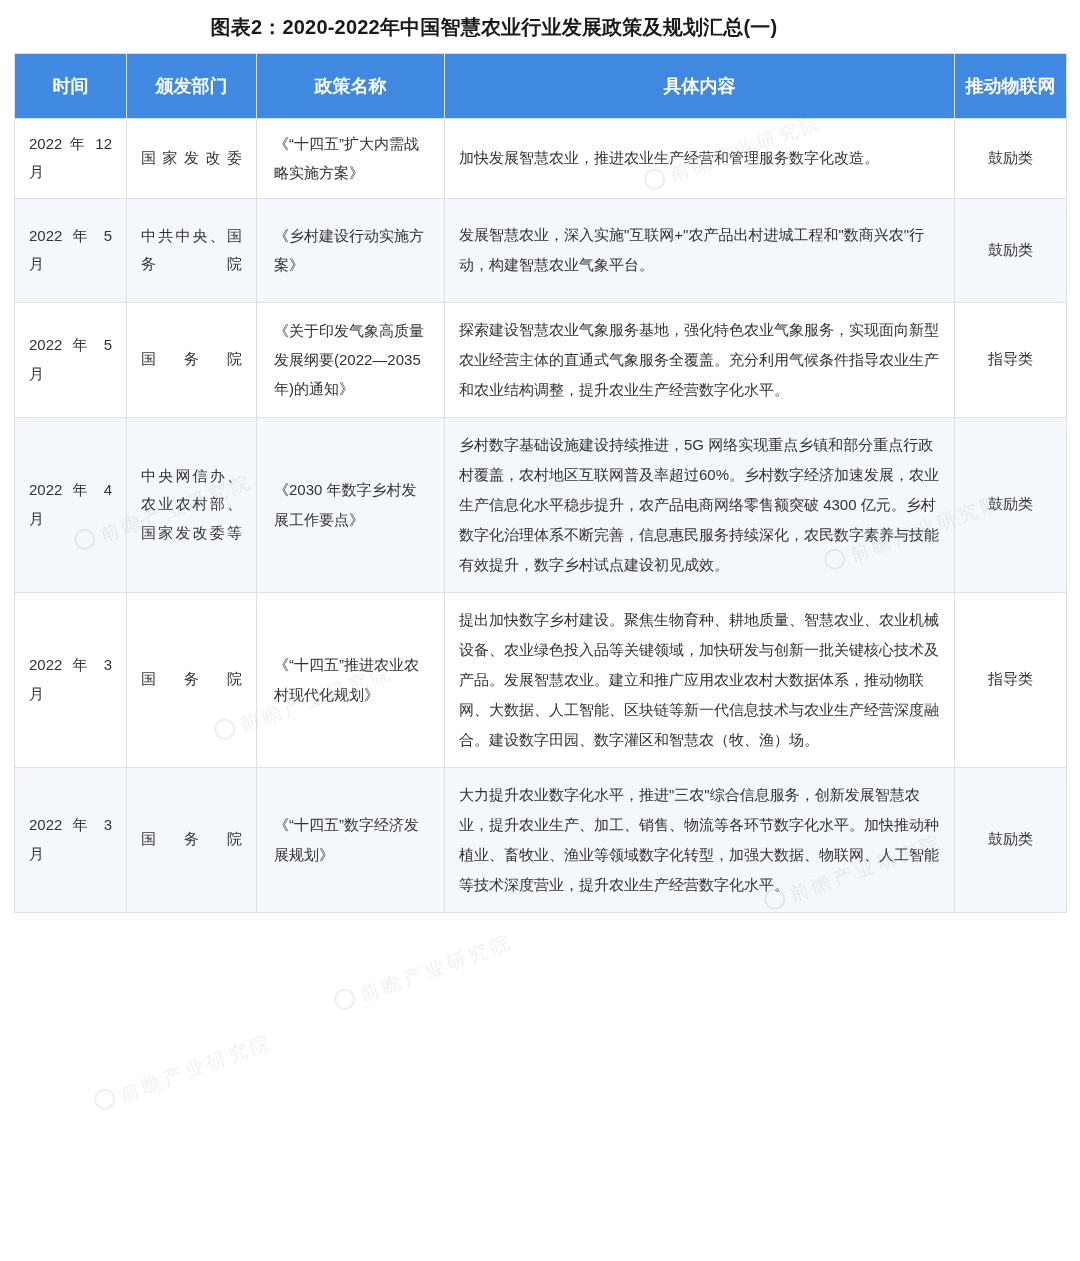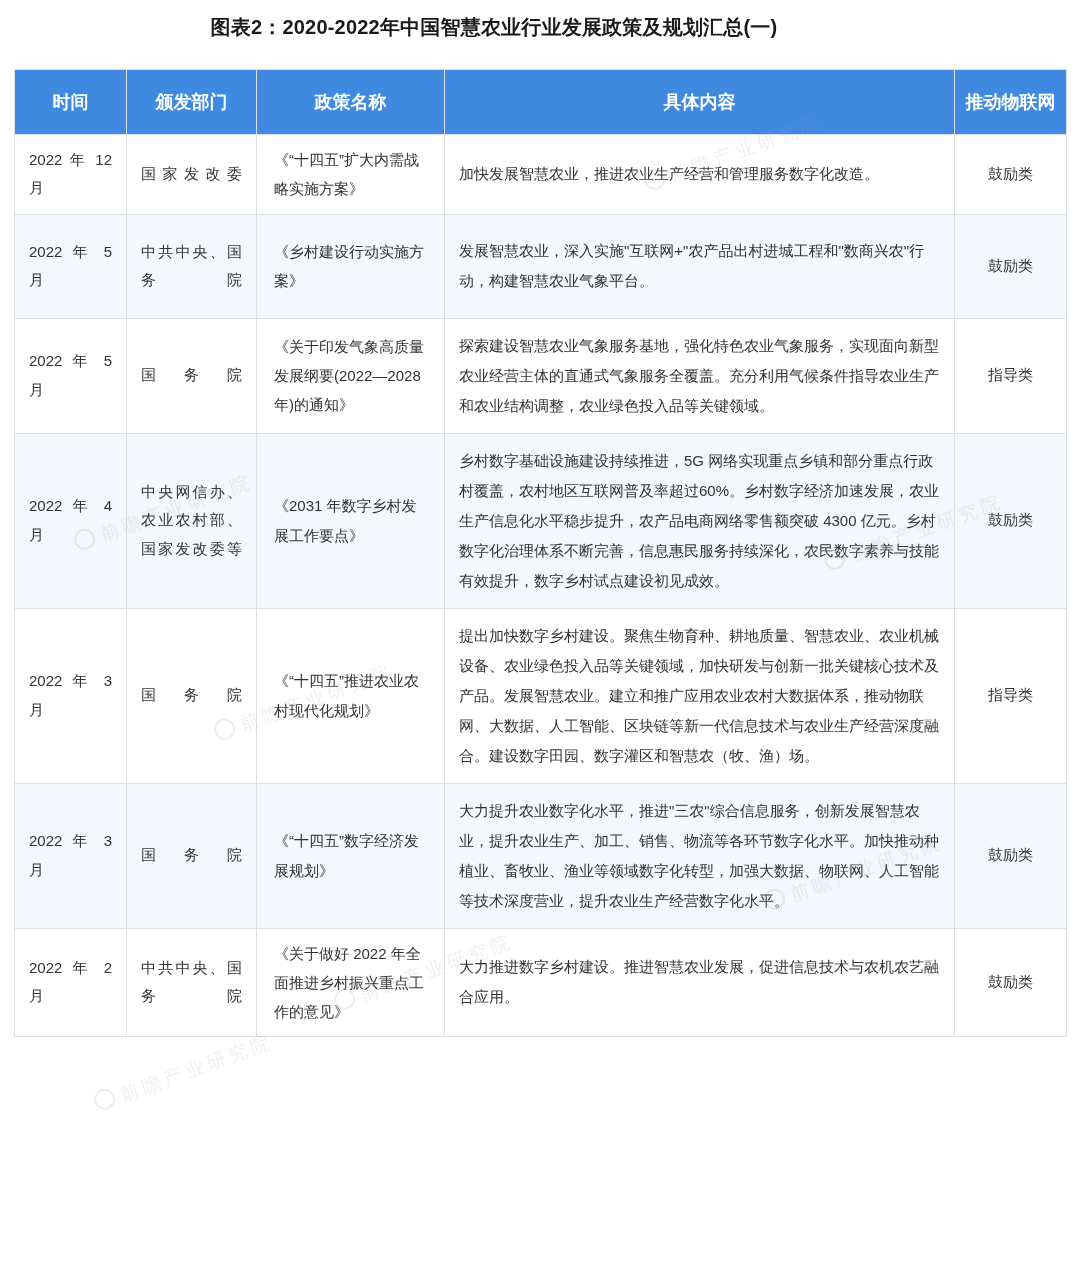--- a/index.html
+++ b/index.html
@@ -23,21 +23,21 @@
     text-align: center;
     font-size: 20px;
     font-weight: bold;
     color: #1a1a1a;
     padding: 14px 0 12px 0;
     letter-spacing: 0.2px;
   }
   table.policy-table {
     border-collapse: collapse;
     width: 1052px;
-    margin: 16px 14px;
+    margin: 0 14px;
     table-layout: fixed;
   }
   table.policy-table th, table.policy-table td {
     border: 1px solid #dcdfe6;
     vertical-align: middle;
   }
   thead th {
     background: #3f8ae0;
     color: #ffffff;
     font-size: 18px;
@@ -145,52 +145,45 @@
       <tr class="band">
         <td class="time">2022 年 5 月</td>
         <td class="dept">中共中央、国务院</td>
         <td class="name">《乡村建设行动实施方案》</td>
         <td class="body">发展智慧农业，深入实施"互联网+"农产品出村进城工程和"数商兴农"行动，构建智慧农业气象平台。</td>
         <td class="type">鼓励类</td>
       </tr>
       <tr class="plain">
         <td class="time">2022 年 5 月</td>
         <td class="dept">国务院</td>
-        <td class="name">《关于印发气象高质量发展纲要(2022—2028 年)的通知》</td>
-        <td class="body">探索建设智慧农业气象服务基地，强化特色农业气象服务，实现面向新型农业经营主体的直通式气象服务全覆盖。充分利用气候条件指导农业生产和农业结构调整，农业绿色投入品等关键领域。</td>
+        <td class="name">《关于印发气象高质量发展纲要(2022—2035 年)的通知》</td>
+        <td class="body">探索建设智慧农业气象服务基地，强化特色农业气象服务，实现面向新型农业经营主体的直通式气象服务全覆盖。充分利用气候条件指导农业生产和农业结构调整，提升农业生产经营数字化水平。</td>
         <td class="type">指导类</td>
       </tr>
       <tr class="band">
         <td class="time">2022 年 4 月</td>
         <td class="dept">中央网信办、农业农村部、国家发改委等</td>
-        <td class="name">《2031 年数字乡村发展工作要点》</td>
+        <td class="name">《2030 年数字乡村发展工作要点》</td>
         <td class="body">乡村数字基础设施建设持续推进，5G 网络实现重点乡镇和部分重点行政村覆盖，农村地区互联网普及率超过60%。乡村数字经济加速发展，农业生产信息化水平稳步提升，农产品电商网络零售额突破 4300 亿元。乡村数字化治理体系不断完善，信息惠民服务持续深化，农民数字素养与技能有效提升，数字乡村试点建设初见成效。</td>
         <td class="type">鼓励类</td>
       </tr>
       <tr class="plain">
         <td class="time">2022 年 3 月</td>
         <td class="dept">国务院</td>
         <td class="name">《“十四五”推进农业农村现代化规划》</td>
         <td class="body">提出加快数字乡村建设。聚焦生物育种、耕地质量、智慧农业、农业机械设备、农业绿色投入品等关键领域，加快研发与创新一批关键核心技术及产品。发展智慧农业。建立和推广应用农业农村大数据体系，推动物联网、大数据、人工智能、区块链等新一代信息技术与农业生产经营深度融合。建设数字田园、数字灌区和智慧农（牧、渔）场。</td>
         <td class="type">指导类</td>
       </tr>
       <tr class="band">
         <td class="time">2022 年 3 月</td>
         <td class="dept">国务院</td>
         <td class="name">《“十四五”数字经济发展规划》</td>
         <td class="body">大力提升农业数字化水平，推进"三农"综合信息服务，创新发展智慧农业，提升农业生产、加工、销售、物流等各环节数字化水平。加快推动种植业、畜牧业、渔业等领域数字化转型，加强大数据、物联网、人工智能等技术深度营业，提升农业生产经营数字化水平。</td>
         <td class="type">鼓励类</td>
       </tr>
-      <tr class="plain">
-        <td class="time">2022 年 2 月</td>
-        <td class="dept">中共中央、国务院</td>
-        <td class="name">《关于做好 2022 年全面推进乡村振兴重点工作的意见》</td>
-        <td class="body">大力推进数字乡村建设。推进智慧农业发展，促进信息技术与农机农艺融合应用。</td>
-        <td class="type">鼓励类</td>
-      </tr>
     </tbody>
   </table>
 
   <div class="wm" style="left:70px; top:500px;"><span class="dot"></span><span>前瞻产业研究院</span></div>
   <div class="wm" style="left:640px; top:140px;"><span class="dot"></span><span>前瞻产业研究院</span></div>
   <div class="wm" style="left:820px; top:520px;"><span class="dot"></span><span>前瞻产业研究院</span></div>
   <div class="wm" style="left:210px; top:690px;"><span class="dot"></span><span>前瞻产业研究院</span></div>
   <div class="wm" style="left:760px; top:860px;"><span class="dot"></span><span>前瞻产业研究院</span></div>
   <div class="wm" style="left:90px; top:1060px;"><span class="dot"></span><span>前瞻产业研究院</span></div>
   <div class="wm" style="left:330px; top:960px;"><span class="dot"></span><span>前瞻产业研究院</span></div>

